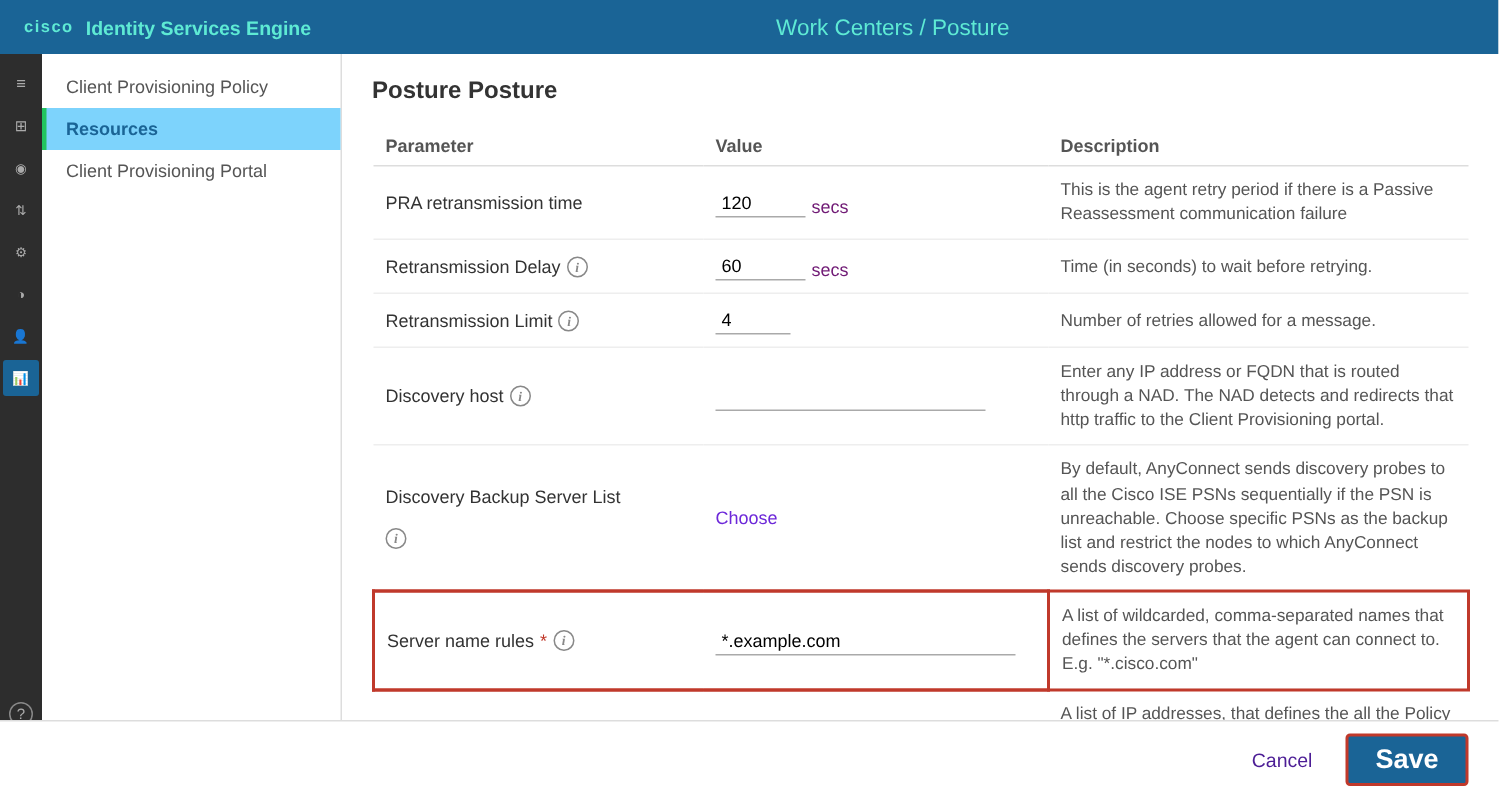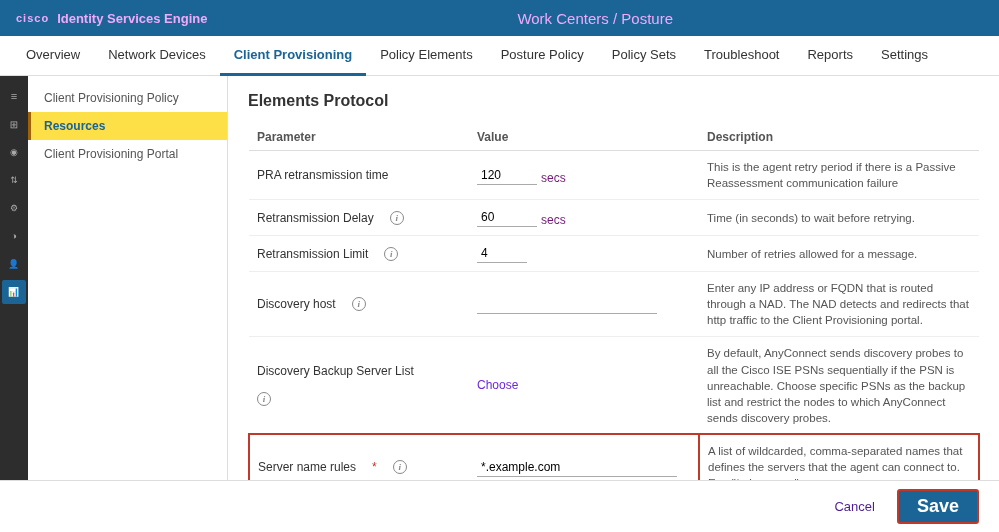--- a/index.html
+++ b/index.html
@@ -5,21 +5,21 @@
     * { box-sizing: border-box; margin: 0; padding: 0; }
     body { font-family: -apple-system, BlinkMacSystemFont, 'Segoe UI', Arial, sans-serif; font-size: 13px; background: #f5f5f5; }
 
     
     .topbar {
       background: #1a6496;
       display: flex;
       align-items: center;
       padding: 0 16px;
       height: 36px;
-      color: #f0abfc;
+      color: #5eead4;
       justify-content: center;
     }
     .topbar-logo {
       display: flex;
       align-items: center;
       gap: 8px;
       font-size: 14px;
       font-weight: 600;
     }
     .topbar-title-center {
@@ -96,24 +96,24 @@
       padding-top: 8px;
     }
     .sub-nav-item {
       padding: 7px 16px;
       font-size: 12px;
       color: #555;
       cursor: pointer;
       display: block;
     }
     .sub-nav-item.active {
-      background: #fde047;
+      background: #7dd3fc;
       color: #1a6496;
       font-weight: 600;
-      border-left: 3px solid #a16207;
+      border-left: 3px solid #22c55e;
       padding-left: 13px;
     }
 
     
     .main-content {
       flex: 1;
       padding: 16px 20px;
       overflow-y: auto;
       background: #fff;
     }
@@ -144,21 +144,21 @@
       border-bottom: 1px solid #eee;
       font-size: 12px;
       color: #333;
     }
     .param-col { width: 220px; }
     .value-col { width: 230px; }
     .desc-col { }
 
     .param-label {
       display: flex;
-      gap: 16px;
+      gap: 4px;
     }
     .info-icon {
       display: inline-flex;
       align-items: center;
       justify-content: center;
       width: 14px;
       height: 14px;
       border-radius: 50%;
       border: 1px solid #888;
       color: #888;
@@ -237,31 +237,20 @@
 <div style="position:relative; width:999px; height:532px; overflow:hidden; background:#f5f5f5;">
 
   <div class="topbar" style="width:999px;">
     <div class="topbar-logo">
       <span style="font-size:11px; letter-spacing:1px; font-weight:bold;">cisco</span>
       <span style="font-size:13px;">Identity Services Engine</span>
     </div>
     <div class="topbar-title-center">Work Centers / Posture</div>
   </div>
 
-  <div class="main-nav" style="width:999px;">
-    <div class="main-nav-item">Overview</div>
-    <div class="main-nav-item">Network Devices</div>
-    <div class="main-nav-item active">Client Provisioning</div>
-    <div class="main-nav-item">Policy Elements</div>
-    <div class="main-nav-item">Posture Policy</div>
-    <div class="main-nav-item">Policy Sets</div>
-    <div class="main-nav-item">Troubleshoot</div>
-    <div class="main-nav-item">Reports</div>
-    <div class="main-nav-item">Settings</div>
-  </div>
 
   <div class="layout" style="width:999px; height:456px;">
 
     <div class="sidebar-icons">
       <div class="sidebar-icon-item">≡</div>
       <div class="sidebar-icon-item" style="font-size:10px;">⊞</div>
       <div class="sidebar-icon-item" style="font-size:9px;">◉</div>
       <div class="sidebar-icon-item" style="font-size:9px;">⇅</div>
       <div class="sidebar-icon-item" style="font-size:9px;">⚙</div>
       <div class="sidebar-icon-item" style="font-size:9px;">◑</div>
@@ -270,21 +259,21 @@
       <div class="sidebar-icon-item sidebar-icon-bottom" style="margin-top:auto; font-size:10px; color:#aaa; border:1px solid #888; border-radius:50%; width:16px; height:16px; display:flex; align-items:center; justify-content:center;">?</div>
     </div>
 
     <div class="sub-nav">
       <div class="sub-nav-item">Client Provisioning Policy</div>
       <div class="sub-nav-item active">Resources</div>
       <div class="sub-nav-item">Client Provisioning Portal</div>
     </div>
 
     <div class="main-content">
-      <div class="page-title">Elements Protocol</div>
+      <div class="page-title">Posture Posture</div>
 
       <table class="param-table">
         <thead>
           <tr>
             <th class="param-col">Parameter</th>
             <th class="value-col">Value</th>
             <th class="desc-col">Description</th>
           </tr>
         </thead>
         <tbody>

